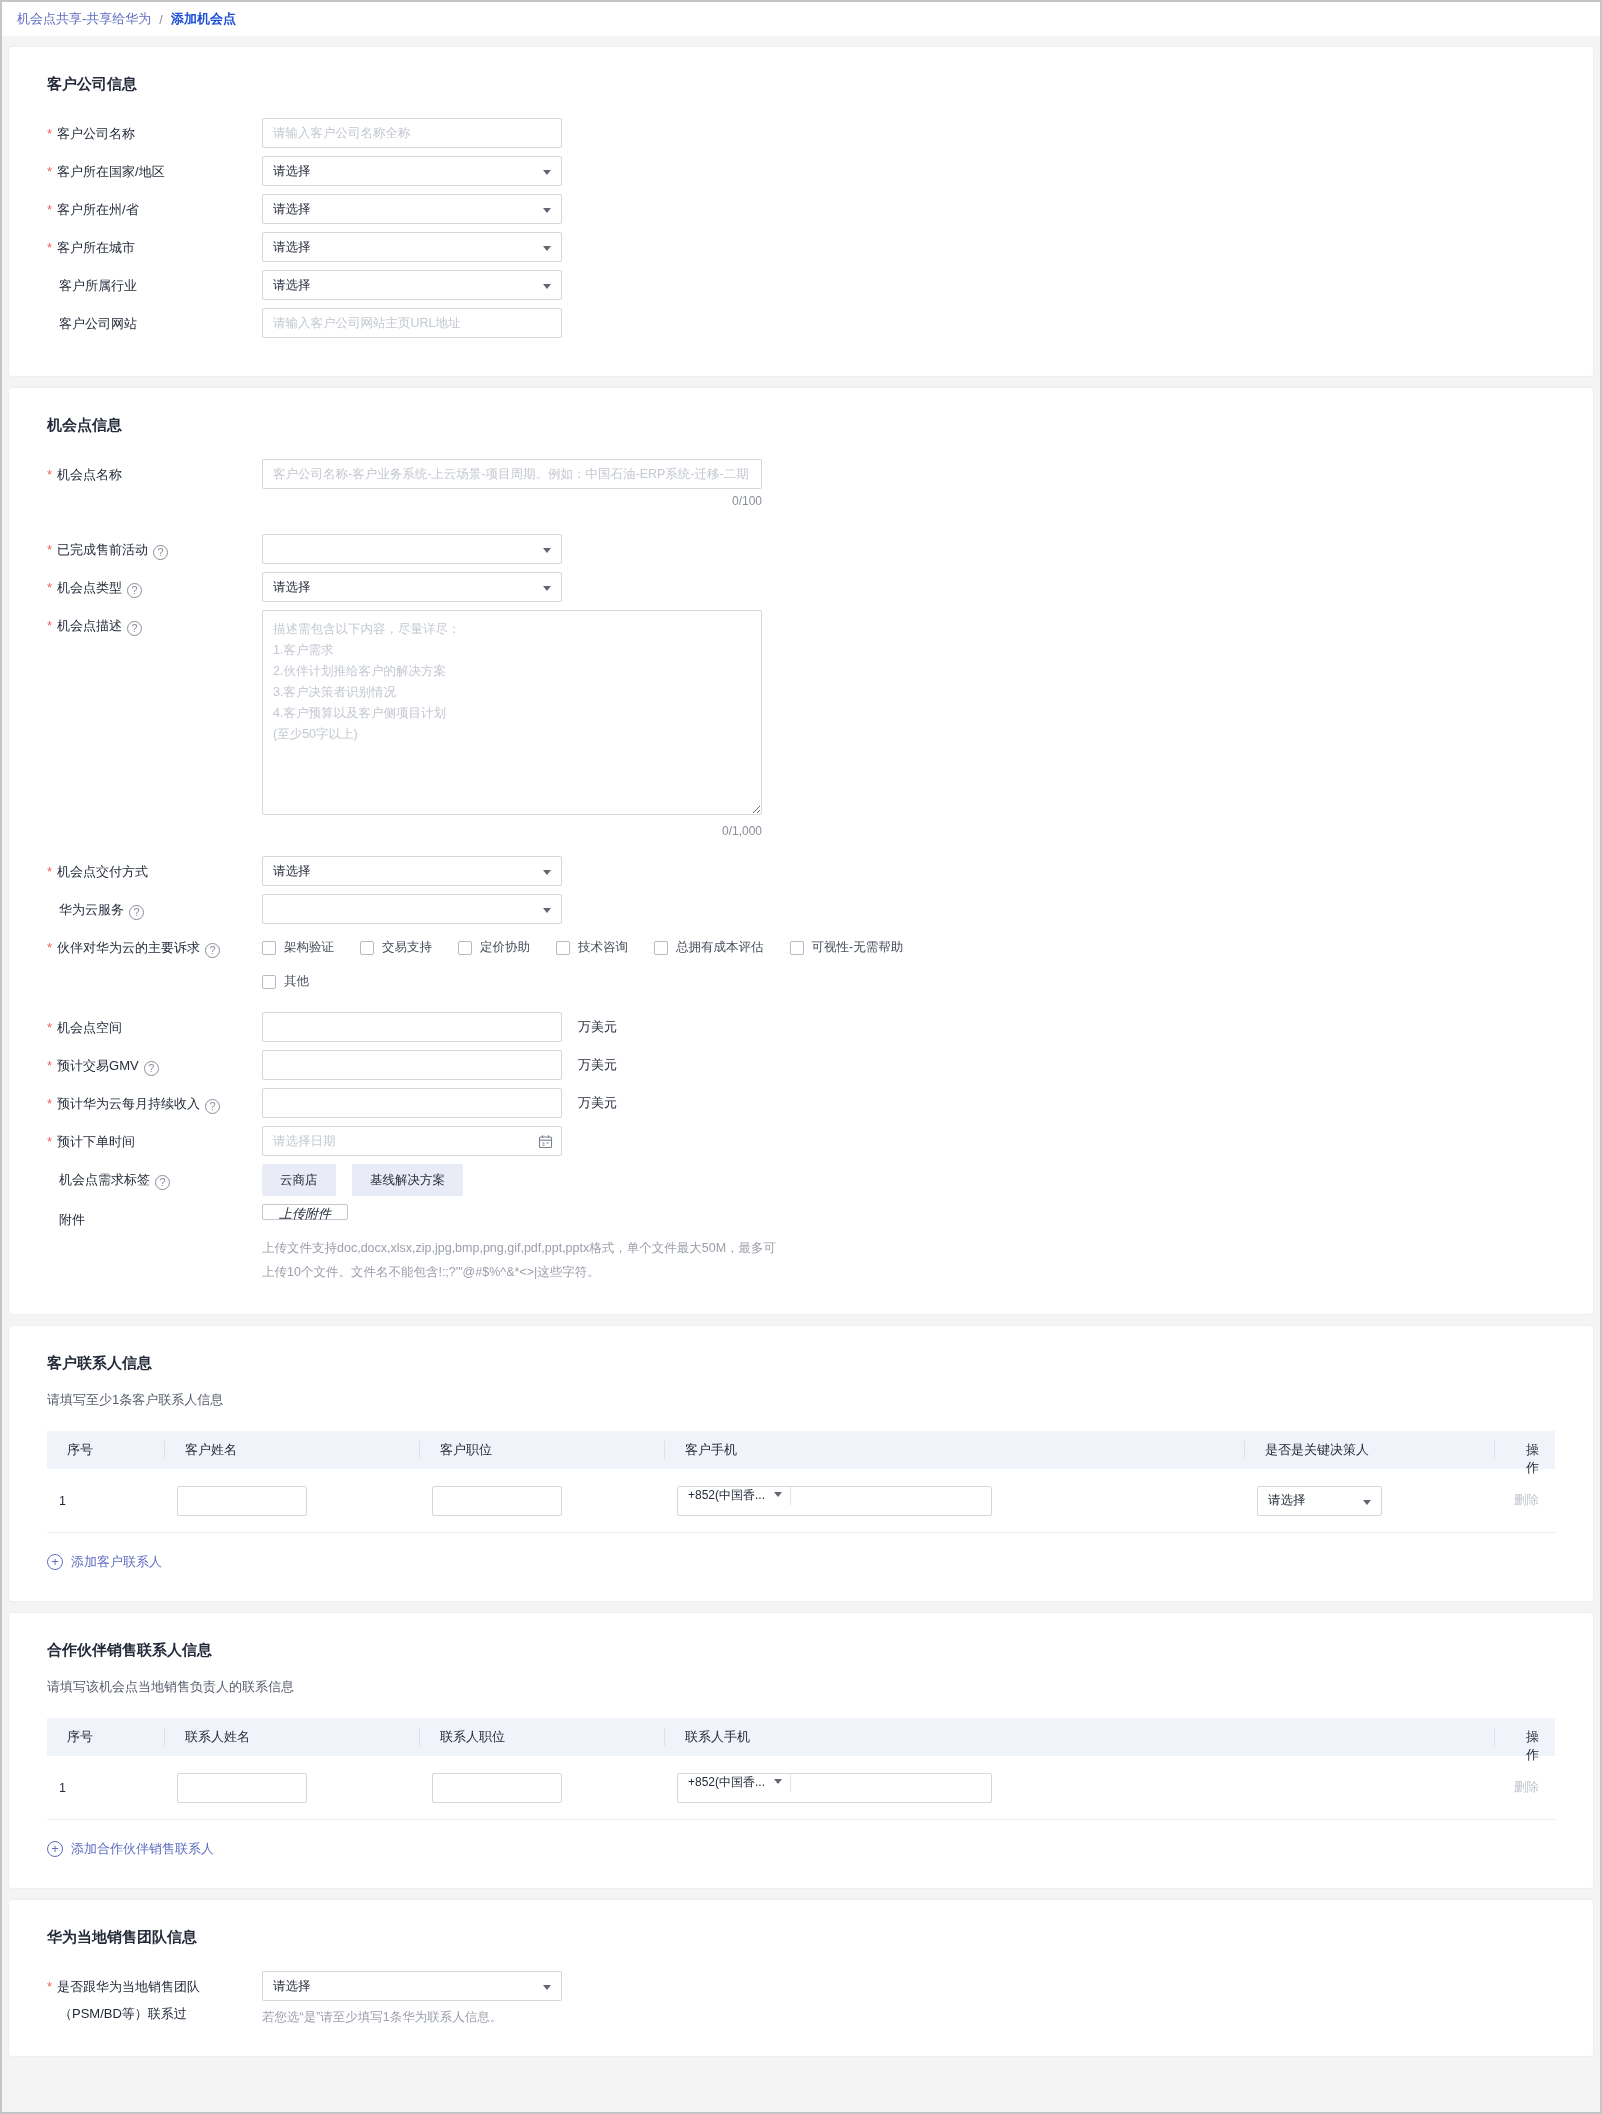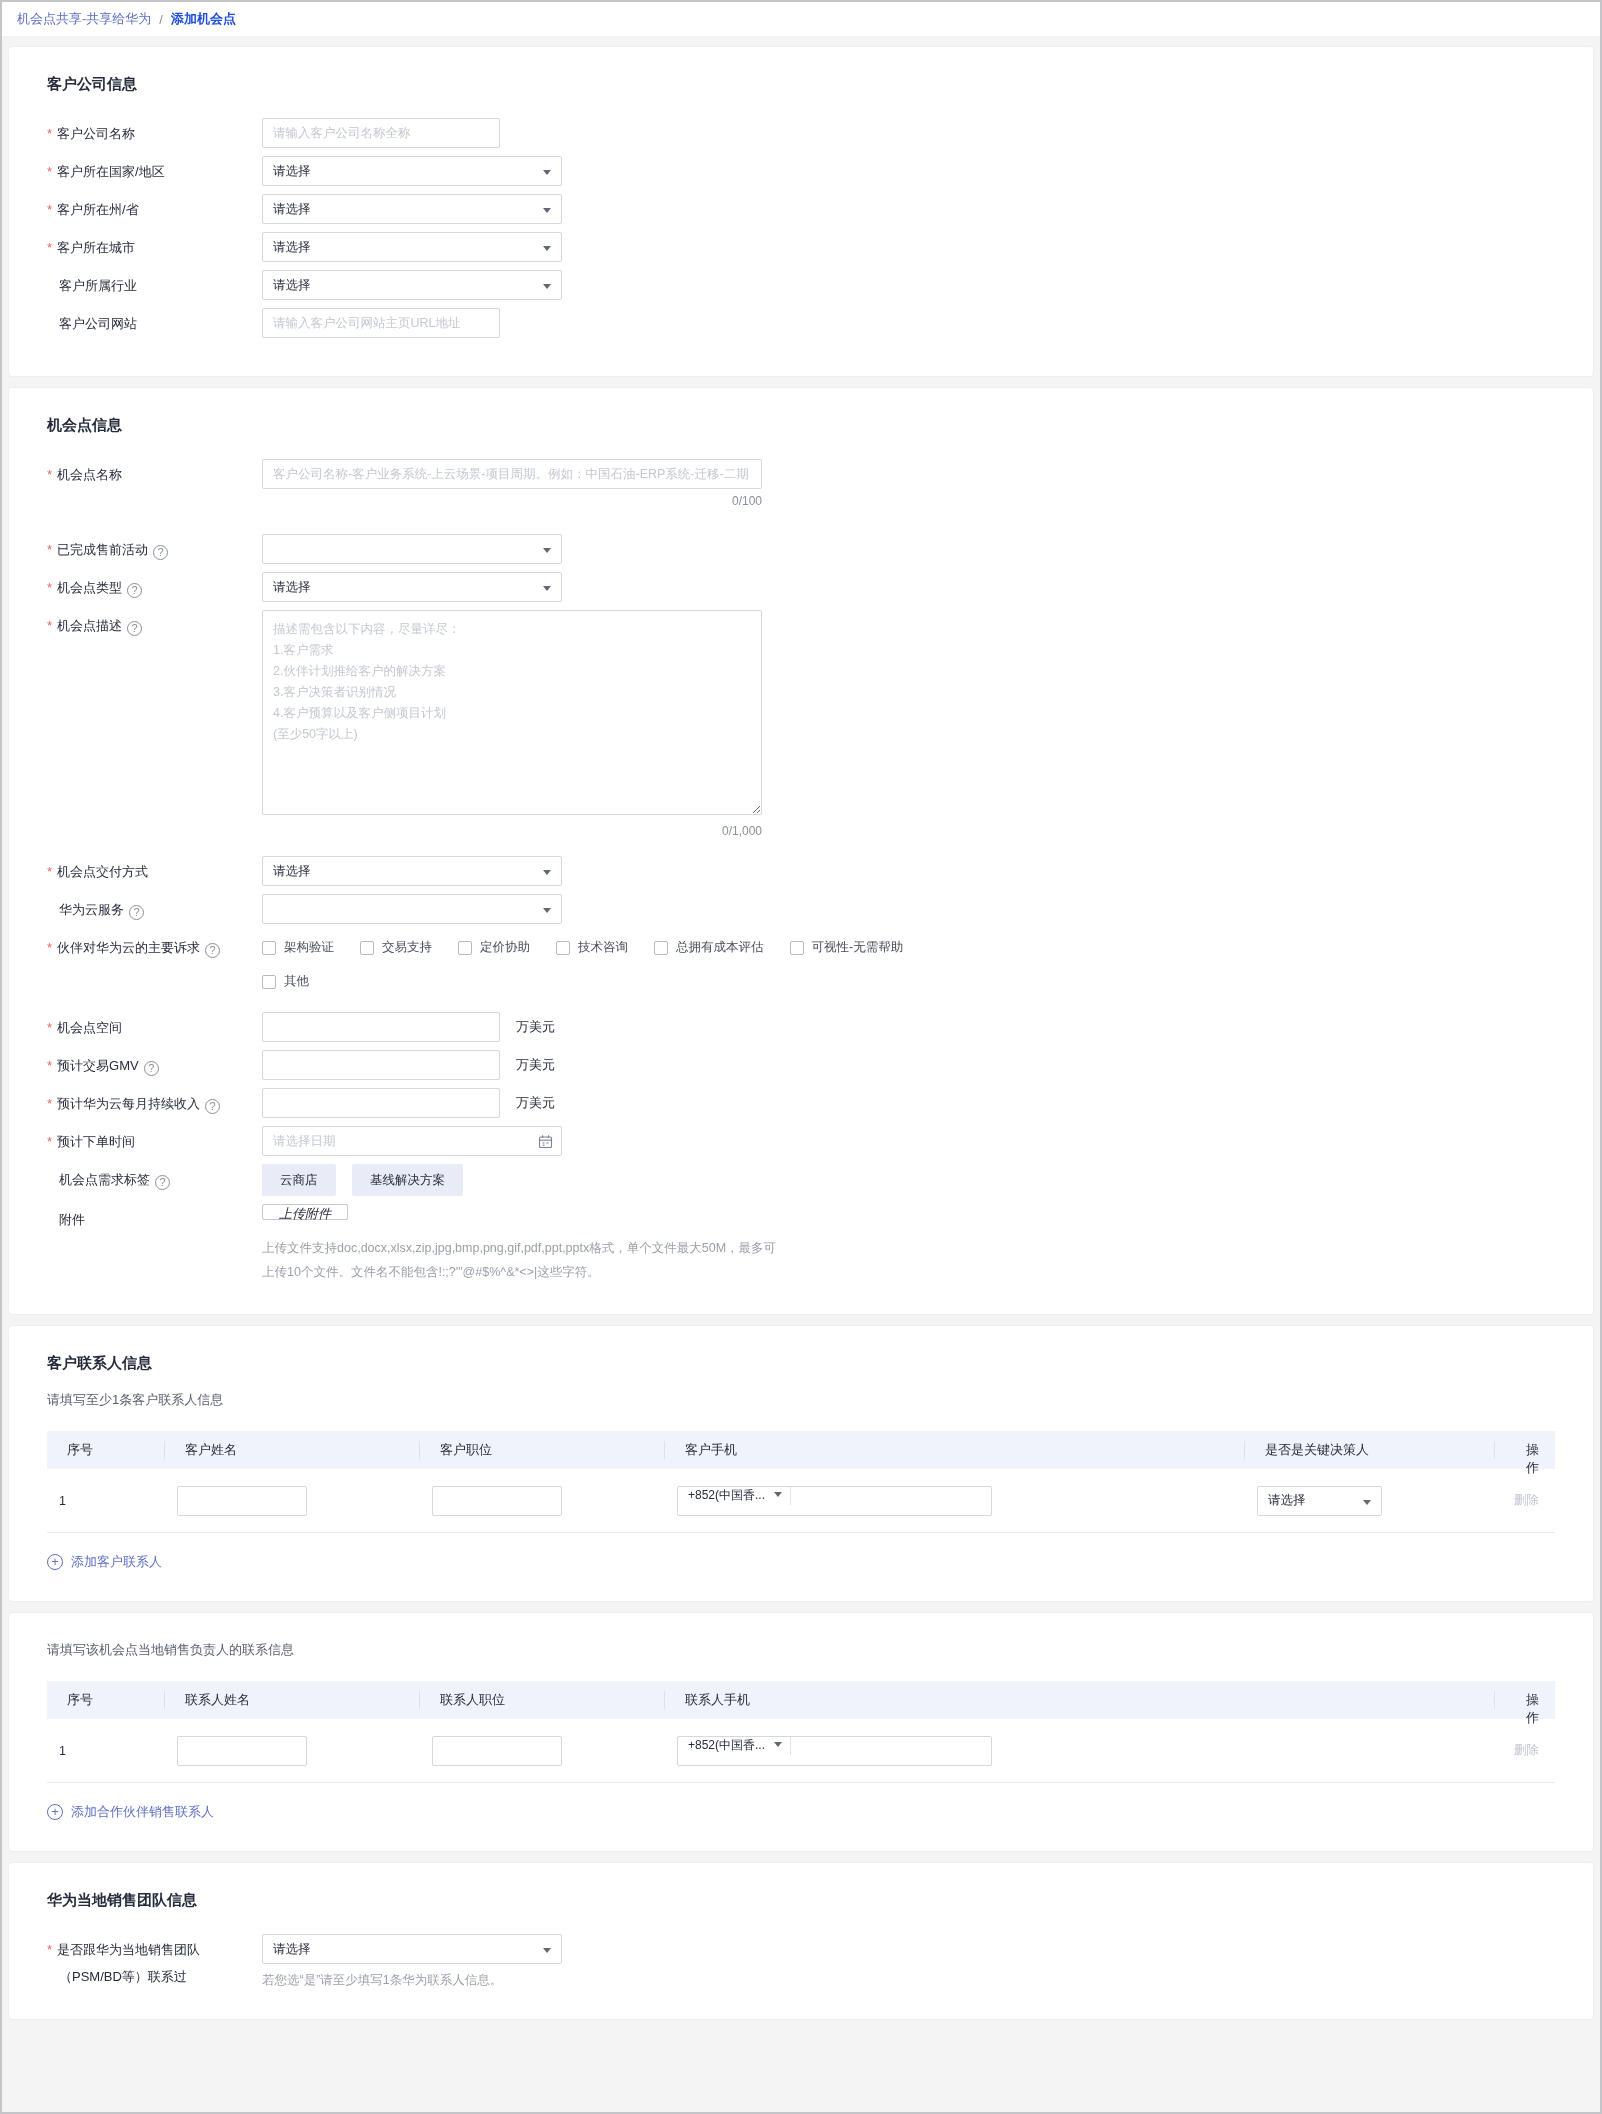--- a/index.html
+++ b/index.html
@@ -46,21 +46,21 @@
   .help-icon {
     display:inline-block; width:15px; height:15px; margin-left:5px;
     border:1px solid #8a8e99; border-radius:50%;
     color:#8a8e99; font-size:11px; line-height:13px; text-align:center;
     vertical-align:-2px; cursor:pointer;
   }
   .help-icon::before { content:"?"; }
 
   .ctrl { flex:1; }
   .input {
-    height:30px; width:238px; border:1px solid #d3d7de; border-radius:2px;
+    height:30px; width:300px; border:1px solid #d3d7de; border-radius:2px;
     padding:0 10px; font-size:12.5px; color:#252b3a; background:#fff; outline:none;
     font-family:inherit;
   }
   .input::placeholder { color:#c3c7d0; }
   .input.wide { width:500px; }
   .select {
     position:relative; width:300px; height:30px;
     border:1px solid #d3d7de; border-radius:2px; background:#fff;
     display:flex; align-items:center; padding:0 26px 0 10px;
     font-size:12.5px; color:#252b3a; cursor:pointer;
@@ -416,20 +416,21 @@
       </div>
     </div>
 
     <div class="add-link">
       <span class="plus-icon"></span>
       <span>添加客户联系人</span>
     </div>
   </div>
 
   <div class="card">
+    <div class="card-title" style="margin-bottom:18px;">合作伙伴销售联系人信息</div>
     <div class="card-subtitle">请填写该机会点当地销售负责人的联系信息</div>
 
     <div class="table">
       <div class="t-head cols-partner">
         <div class="th">序号</div>
         <div class="th">联系人姓名</div>
         <div class="th">联系人职位</div>
         <div class="th">联系人手机</div>
         <div class="th">操作</div>
       </div>

